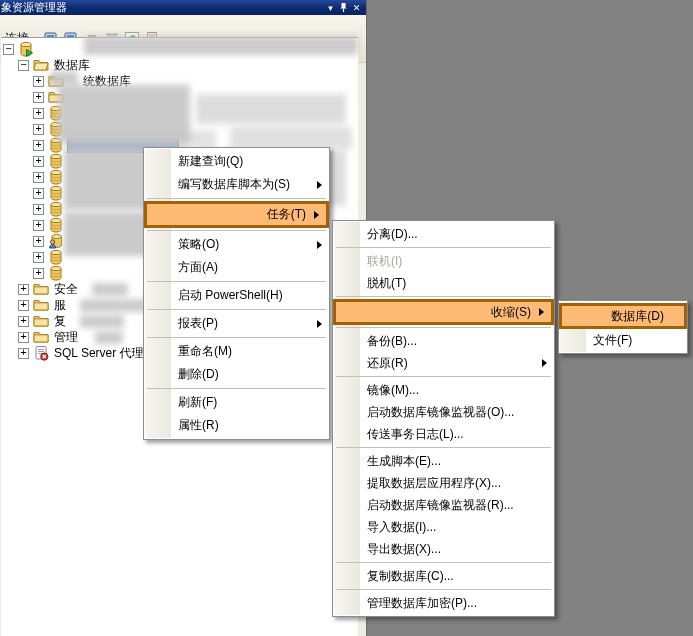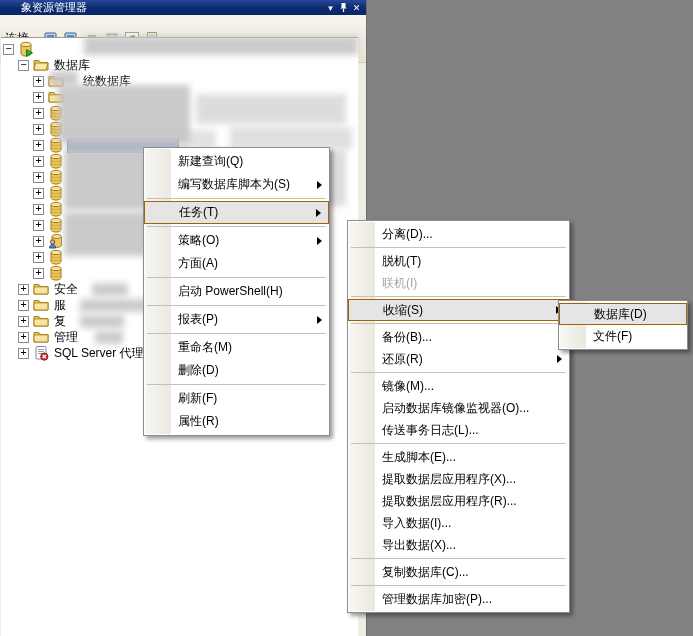--- a/index.html
+++ b/index.html
@@ -6,49 +6,49 @@
   body{
     width:693px;height:636px;position:relative;overflow:hidden;
     background:#828282;
     font-family:"Liberation Sans","DejaVu Sans",sans-serif;
     -webkit-font-smoothing:none;
   }
   
   #panel{position:absolute;left:0;top:0;width:366px;height:636px;background:#efece1;border-right:1px solid #6e6e6e;}
   #titlebar{height:15px;background:linear-gradient(180deg,#27479a 0%,#0b2a6d 55%,#0a2565 100%);
     color:#fff;font-size:11px;display:flex;align-items:center;padding:0 3px;}
-  #titlebar .t{flex:1;letter-spacing:0px;margin-left:-2px;white-space:nowrap;overflow:hidden;padding-left:20px;}
+  #titlebar .t{flex:1;letter-spacing:0px;margin-left:-2px;white-space:nowrap;overflow:hidden;}
   .tctl{width:13px;height:12px;display:flex;align-items:center;justify-content:center;color:#fff;font-size:9px;line-height:10px;cursor:default;}
   #toolbar{height:21px;display:flex;align-items:center;padding:13px 2px;background:linear-gradient(180deg,#f7f5ee,#e7e3d4);border-bottom:1px solid #cfcaba;}
   .tbtn{display:flex;align-items:center;height:18px;padding:0 3px;font-size:12px;color:#000;}
   .tico{width:18px;height:18px;display:flex;align-items:center;justify-content:center;margin:0 1px;}
   .dd{font-size:7px;margin-left:3px;color:#333;}
   #treewrap{position:absolute;left:1px;top:37px;width:357px;bottom:0;background:#fff;border-top:1px solid #9a9a9a;padding-top:3px;}
   .trow{height:16px;display:flex;align-items:center;font-size:12px;color:#000;white-space:nowrap;}
   .ebox{width:9px;height:9px;border:1px solid #848c94;background:#fff;font-size:10px;line-height:7px;text-align:center;margin-right:4px;flex:none;
         font-family:"DejaVu Sans Mono",monospace;}
   .ticon{width:16px;height:16px;margin-right:3px;flex:none;}
   .tlabel{padding:0 2px;}
   .tlabel.sel{background:#91a4c7;border:1px solid #6b82ad;min-width:106px;height:13px;}
   
   .blur{position:absolute;background:#c6c6c6;filter:blur(3px);z-index:3;}
   
   .menu{position:absolute;background:#fff;border:1px solid #8b8b99;box-shadow:3px 3px 4px rgba(0,0,0,.38);padding:2px 0;z-index:10;}
   .menu::before{content:"";position:absolute;left:1px;top:1px;bottom:1px;width:26px;
     background:linear-gradient(90deg,#f7f6f2,#ebe8df);z-index:0;}
   .mi{position:relative;height:22px;line-height:22px;padding:0 20px 0 34px;font-size:12px;color:#000;z-index:1;}
   #menu1 .mi{height:23px;line-height:23px;}
-  .mi.hl{background:#e5e5e5;border:1px solid #a16207;height:20px;line-height:20px;}
+  .mi.hl{background:#fdba74;border:3px solid #a16207;height:20px;line-height:20px;text-align:right;}
   #menu1 .mi.hl{height:21px;line-height:21px;}
   .mi.disabled{color:#a5a5a0;}
   .msep{height:1px;background:#c3c0b6;margin:2px 3px;position:relative;z-index:1;}
   .arrow{position:absolute;right:7px;top:50%;margin-top:-4px;width:0;height:0;
     border-left:5px solid #000;border-top:4px solid transparent;border-bottom:4px solid transparent;}
   #menu1{left:143px;top:147px;width:185px;}
-  #menu2{left:347px;top:220px;width:221px;}
+  #menu2{left:332px;top:220px;width:221px;}
   #menu3{left:558px;top:300px;width:128px;}
 </style>
 </head>
 <body>
 
 <div id="panel">
   <div id="titlebar">
     <span class="t">象资源管理器</span>
     <span class="tctl">▾</span>
     <span class="tctl">
@@ -317,35 +317,35 @@
     <div class="msep"></div>
     <div class="mi">重命名(M)</div>
     <div class="mi">删除(D)</div>
     <div class="msep"></div>
     <div class="mi">刷新(F)</div>
     <div class="mi">属性(R)</div>
   </div>
 <div class="menu" id="menu2">
     <div class="mi">分离(D)...</div>
     <div class="msep"></div>
+    <div class="mi disabled">联机(I)</div>
     <div class="mi">脱机(T)</div>
-    <div class="mi disabled">联机(I)</div>
     <div class="msep"></div>
     <div class="mi hl">收缩(S)<span class="arrow"></span></div>
     <div class="msep"></div>
     <div class="mi">备份(B)...</div>
     <div class="mi">还原(R)<span class="arrow"></span></div>
     <div class="msep"></div>
     <div class="mi">镜像(M)...</div>
     <div class="mi">启动数据库镜像监视器(O)...</div>
     <div class="mi">传送事务日志(L)...</div>
     <div class="msep"></div>
     <div class="mi">生成脚本(E)...</div>
     <div class="mi">提取数据层应用程序(X)...</div>
-    <div class="mi">提取数据层应用程序(R)...</div>
+    <div class="mi">启动数据库镜像监视器(R)...</div>
     <div class="mi">导入数据(I)...</div>
     <div class="mi">导出数据(X)...</div>
     <div class="msep"></div>
     <div class="mi">复制数据库(C)...</div>
     <div class="msep"></div>
     <div class="mi">管理数据库加密(P)...</div>
   </div>
 <div class="menu" id="menu3">
     <div class="mi hl">数据库(D)</div>
     <div class="mi">文件(F)</div>

